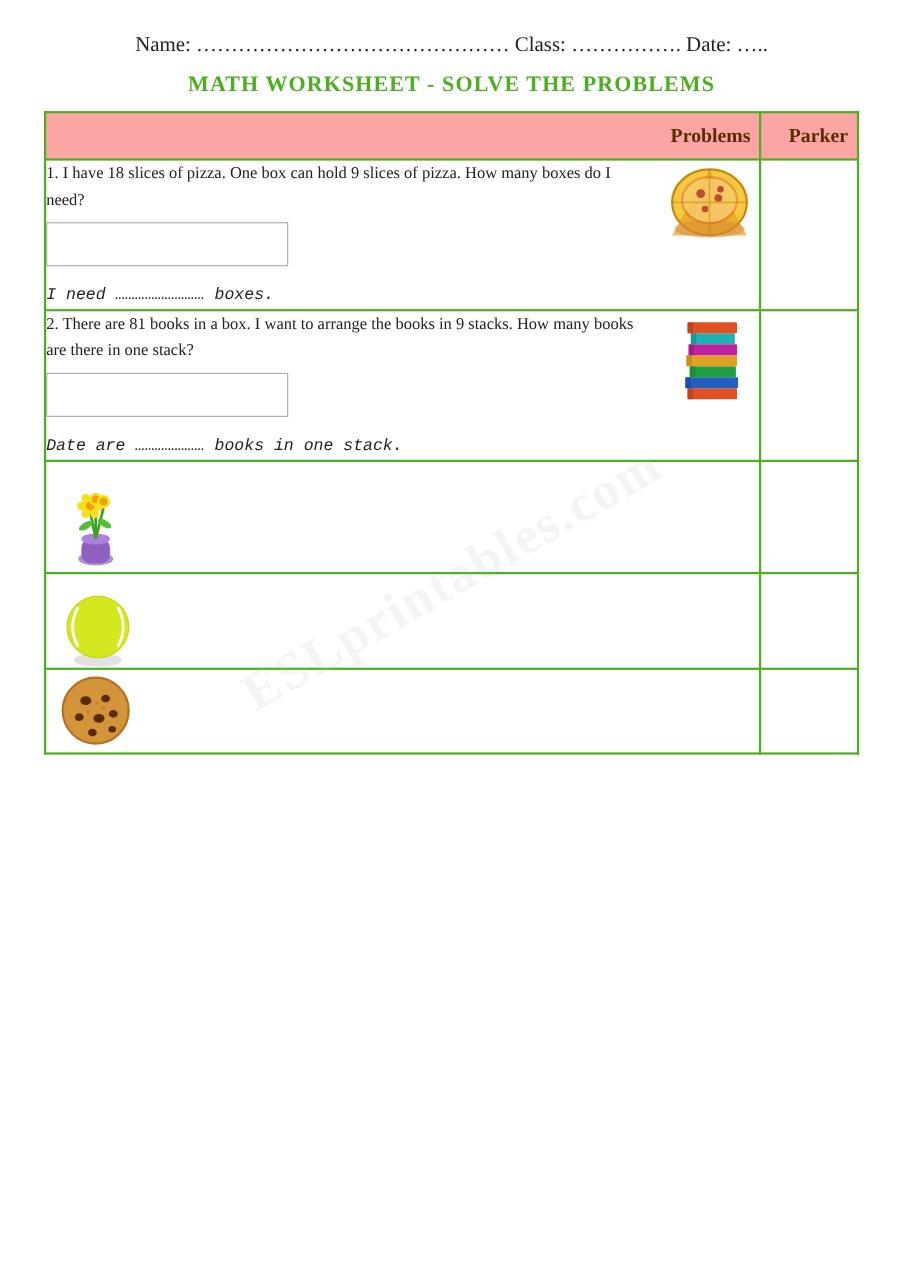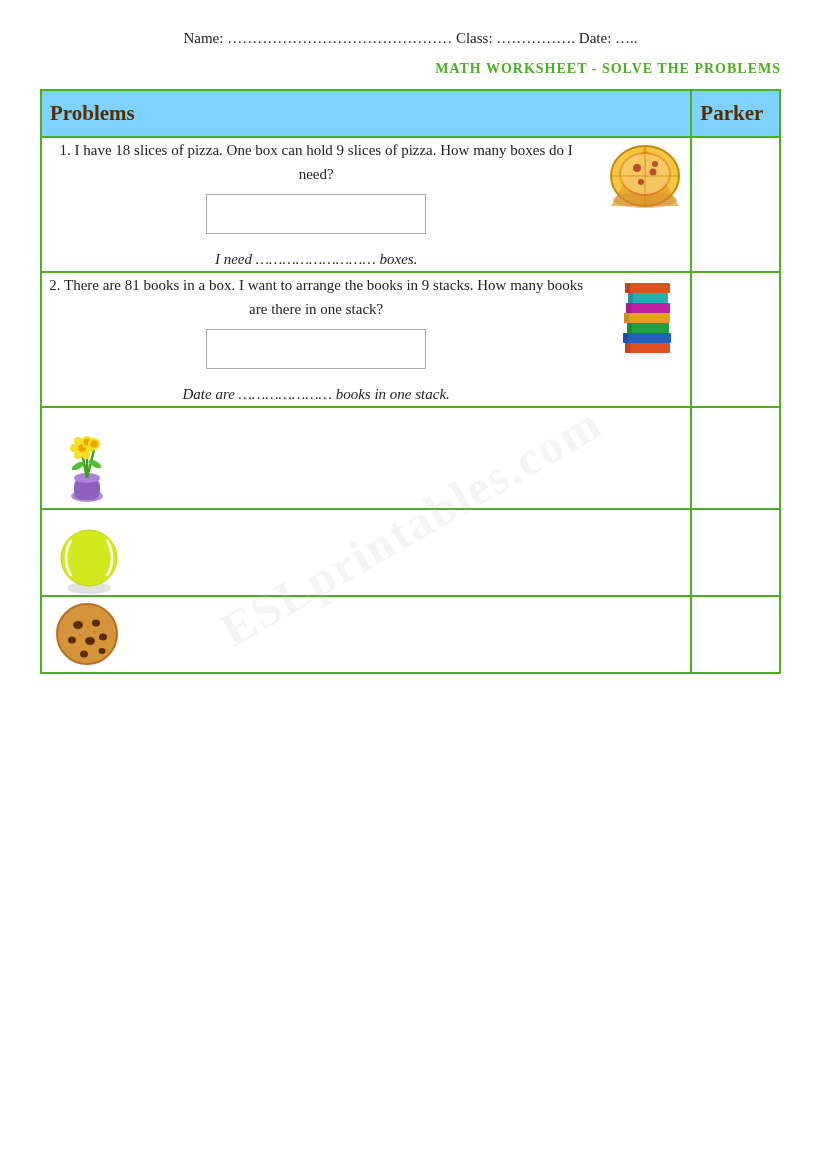--- a/index.html
+++ b/index.html
@@ -6,89 +6,88 @@
     body {
       background: #fff;
       font-family: 'Comic Sans MS', 'Chalkboard SE', cursive;
       width: 821px;
       min-height: 1169px;
       padding: 30px 40px;
       color: #222;
     }
     .header-line {
       text-align: center;
-      font-size: 15px;
+      font-size: 19px;
       margin-bottom: 14px;
       font-family: 'Comic Sans MS', cursive;
     }
     .title {
-      text-align: right;
+      text-align: center;
       color: #4caf20;
       font-weight: bold;
-      font-size: 14px;
+      font-size: 20px;
       letter-spacing: 1px;
       margin-bottom: 12px;
       font-family: 'Comic Sans MS', cursive;
     }
     .worksheet-table {
       width: 100%;
       border-collapse: collapse;
       border: 2px solid #4caf20;
     }
     .worksheet-table th, .worksheet-table td {
       border: 2px solid #4caf20;
       padding: 0;
       vertical-align: top;
     }
     .col-problems { width: 88%; }
     .col-check { width: 12%; text-align: center; }
     .header-row th {
-      background: #7dd3fc;
+      background: #fca5a5;
       color: #5a2d00;
       font-weight: bold;
-      font-size: 21px;
+      font-size: 18px;
       padding: 10px 8px;
-      text-align: left;
+      text-align: right;
     }
     .problem-cell {
       padding: 10px 12px 8px 12px;
       font-size: 15px;
       line-height: 1.5;
       position: relative;
     }
     .problem-text {
       font-family: 'Comic Sans MS', cursive;
       font-size: 15px;
       line-height: 1.6;
       display: flex;
       align-items: flex-start;
       justify-content: space-between;
     }
     .problem-text-content {
       flex: 1;
       padding-right: 10px;
-      text-align: center;
     }
     .problem-image {
       width: 90px;
       min-width: 70px;
       display: flex;
       align-items: center;
       justify-content: center;
     }
     .answer-box {
       border: 1.5px solid #aaa;
       width: 220px;
       height: 40px;
       margin: 8px 0 6px 0;
       display: inline-block;
       background: #fff;
     }
     .answer-line {
-      font-family: Liberation Serif, serif;
+      font-family: Liberation Mono, monospace;
       font-size: 15px;
       font-style: italic;
       margin-top: 4px;
       padding-bottom: 6px;
     }
     .check-cell {
       text-align: center;
       vertical-align: middle;
     }
 

